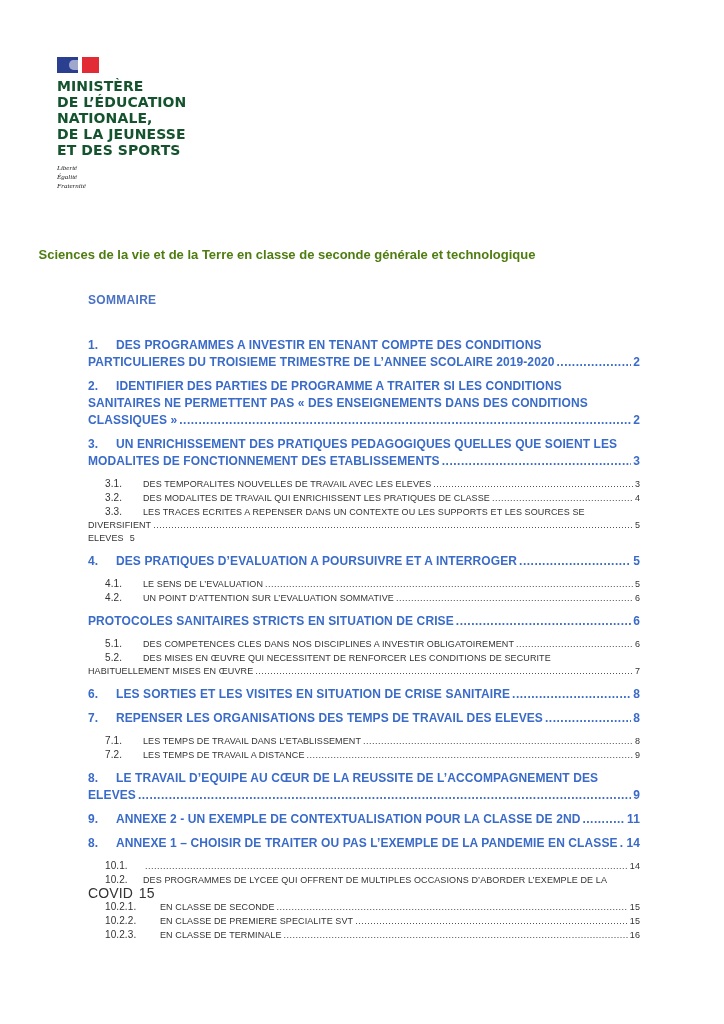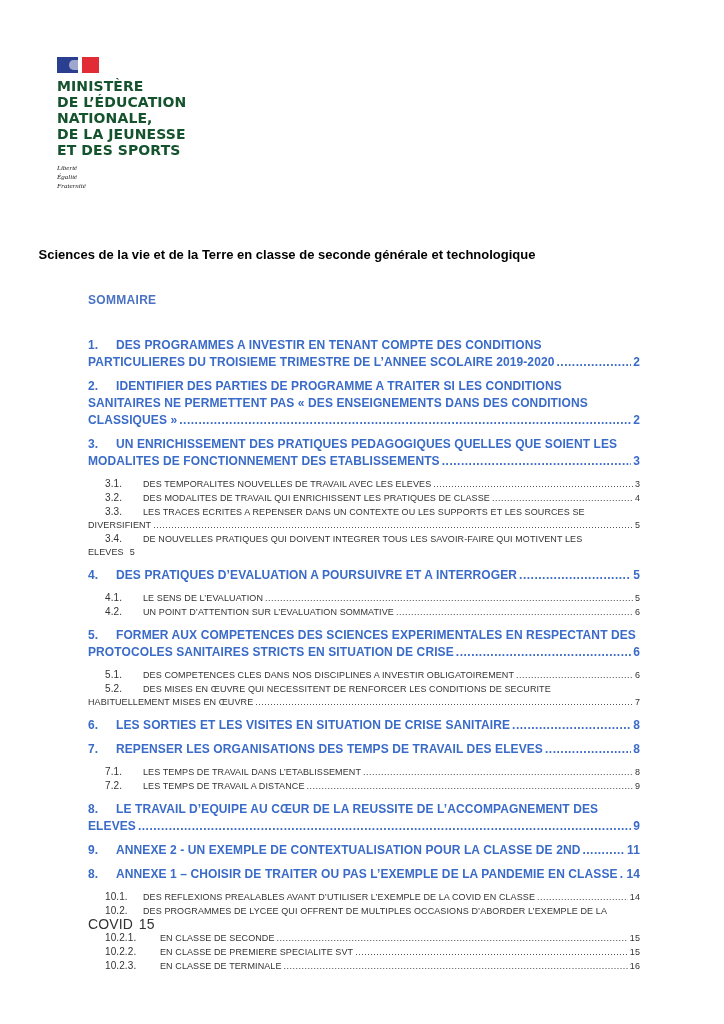--- a/index.html
+++ b/index.html
@@ -8,21 +8,21 @@
 
     .logo { position: absolute; left: 57px; top: 57px; }
     .flag { display: flex; width: 42px; height: 16px; }
     .flag .blue { width: 21px; height: 16px; background: #2a3f8f; position: relative; }
     .flag .white { width: 4px; height: 16px; background: #fff; }
     .flag .red { width: 17px; height: 16px; background: #e32b36; }
     .flag .blue::after { content: ""; position: absolute; right: 0; top: 3px; width: 9px; height: 10px; background: #ffffff; border-radius: 50% 0 0 50%; opacity: 0.55; }
     .ministry { margin-top: 5px; font-family: "DejaVu Sans", sans-serif; font-weight: bold; font-size: 14px; line-height: 16px; color: #14532d; letter-spacing: 0.1px; }
     .motto { margin-top: 6px; font-family: "Liberation Serif", serif; font-style: italic; font-size: 7px; line-height: 9px; color: #222; }
 
-    .doc-title { position: absolute; top: 247px; left: 0; width: 574px; text-align: center; font-size: 13px; font-weight: bold; color: #000000; }
+    .doc-title { position: absolute; top: 247px; left: 0; width: 574px; text-align: center; font-size: 13px; font-weight: bold; color: #4d7c0f; }
     .sommaire { position: absolute; top: 293px; left: 88px; font-size: 12px; font-weight: bold; color: #4a72c4; letter-spacing: 0.3px; }
 
     .toc { position: absolute; top: 337px; left: 88px; width: 552px; }
     .h1 { color: #3a6bc9; font-weight: bold; font-size: 12px; line-height: 17px; margin-bottom: 7px; letter-spacing: 0.1px; }
     .h1 .num { display: inline-block; width: 28px; }
     .h2 { color: #333; font-size: 9px; line-height: 13px; padding-left: 17px; text-transform: uppercase; letter-spacing: 0.1px; }
     .h2 .num { display: inline-block; width: 38px; font-size: 10px; }
     .h3 .num { width: 55px; }
     .h2.last { margin-bottom: 8px; }
     .line { display: flex; align-items: baseline; }
@@ -102,21 +102,20 @@
     </div>
     <div class="h2">
       <div class="wrapped"><span class="num">3.3.</span>Les traces ecrites a repenser dans un contexte ou les supports et les sources se</div>
       <div class="line" style="margin-left: -17px;">
         <span class="txt">diversifient</span>
         <span class="dots"></span>
         <span class="pg">5</span>
       </div>
     </div>
     <div class="h2 last">
-      <div class="wrapped"><span class="num">3.4.</span>De nouvelles pratiques qui doivent integrer tous les savoir-faire qui motivent les</div>
       <div class="line" style="margin-left: -17px;">
         <span class="txt">eleves</span>
         <span class="pg" style="margin-left: 6px;"> 5</span>
       </div>
     </div>
     <div class="h1">
       <div class="line">
         <span class="num">4.</span>
         <span class="txt">DES PRATIQUES D’EVALUATION A POURSUIVRE ET A INTERROGER</span>
         <span class="dots"></span>
@@ -133,21 +132,20 @@
     </div>
     <div class="h2 last">
       <div class="line">
         <span class="num">4.2.</span>
         <span class="txt">Un point d’attention sur l’evaluation sommative</span>
         <span class="dots"></span>
         <span class="pg">6</span>
       </div>
     </div>
     <div class="h1">
-      <div class="wrapped"><span class="num">5.</span>FORMER AUX COMPETENCES DES SCIENCES EXPERIMENTALES EN RESPECTANT DES</div>
       <div class="line">
         <span class="txt">PROTOCOLES SANITAIRES STRICTS EN SITUATION DE CRISE</span>
         <span class="dots"></span>
         <span class="pg">6</span>
       </div>
     </div>
     <div class="h2">
       <div class="line">
         <span class="num">5.1.</span>
         <span class="txt">Des competences cles dans nos disciplines a investir obligatoirement</span>
@@ -215,21 +213,20 @@
       <div class="line">
         <span class="num">8.</span>
         <span class="txt">ANNEXE 1 – CHOISIR DE TRAITER OU PAS L’EXEMPLE DE LA PANDEMIE EN CLASSE</span>
         <span class="dots"></span>
         <span class="pg">14</span>
       </div>
     </div>
     <div class="h2">
       <div class="line">
         <span class="num">10.1.</span>
-        <span class="txt">Des reflexions prealables avant d’utiliser l’exemple de la COVID en classe</span>
         <span class="dots"></span>
         <span class="pg">14</span>
       </div>
     </div>
     <div class="h2">
       <div class="wrapped"><span class="num">10.2.</span>Des programmes de lycee qui offrent de multiples occasions d’aborder l’exemple de la</div>
       <div class="line" style="margin-left: -17px; text-transform: none; font-size: 14px;">
         <span class="txt">COVID</span>
         <span class="pg" style="margin-left: 6px;"> 15</span>
       </div>

